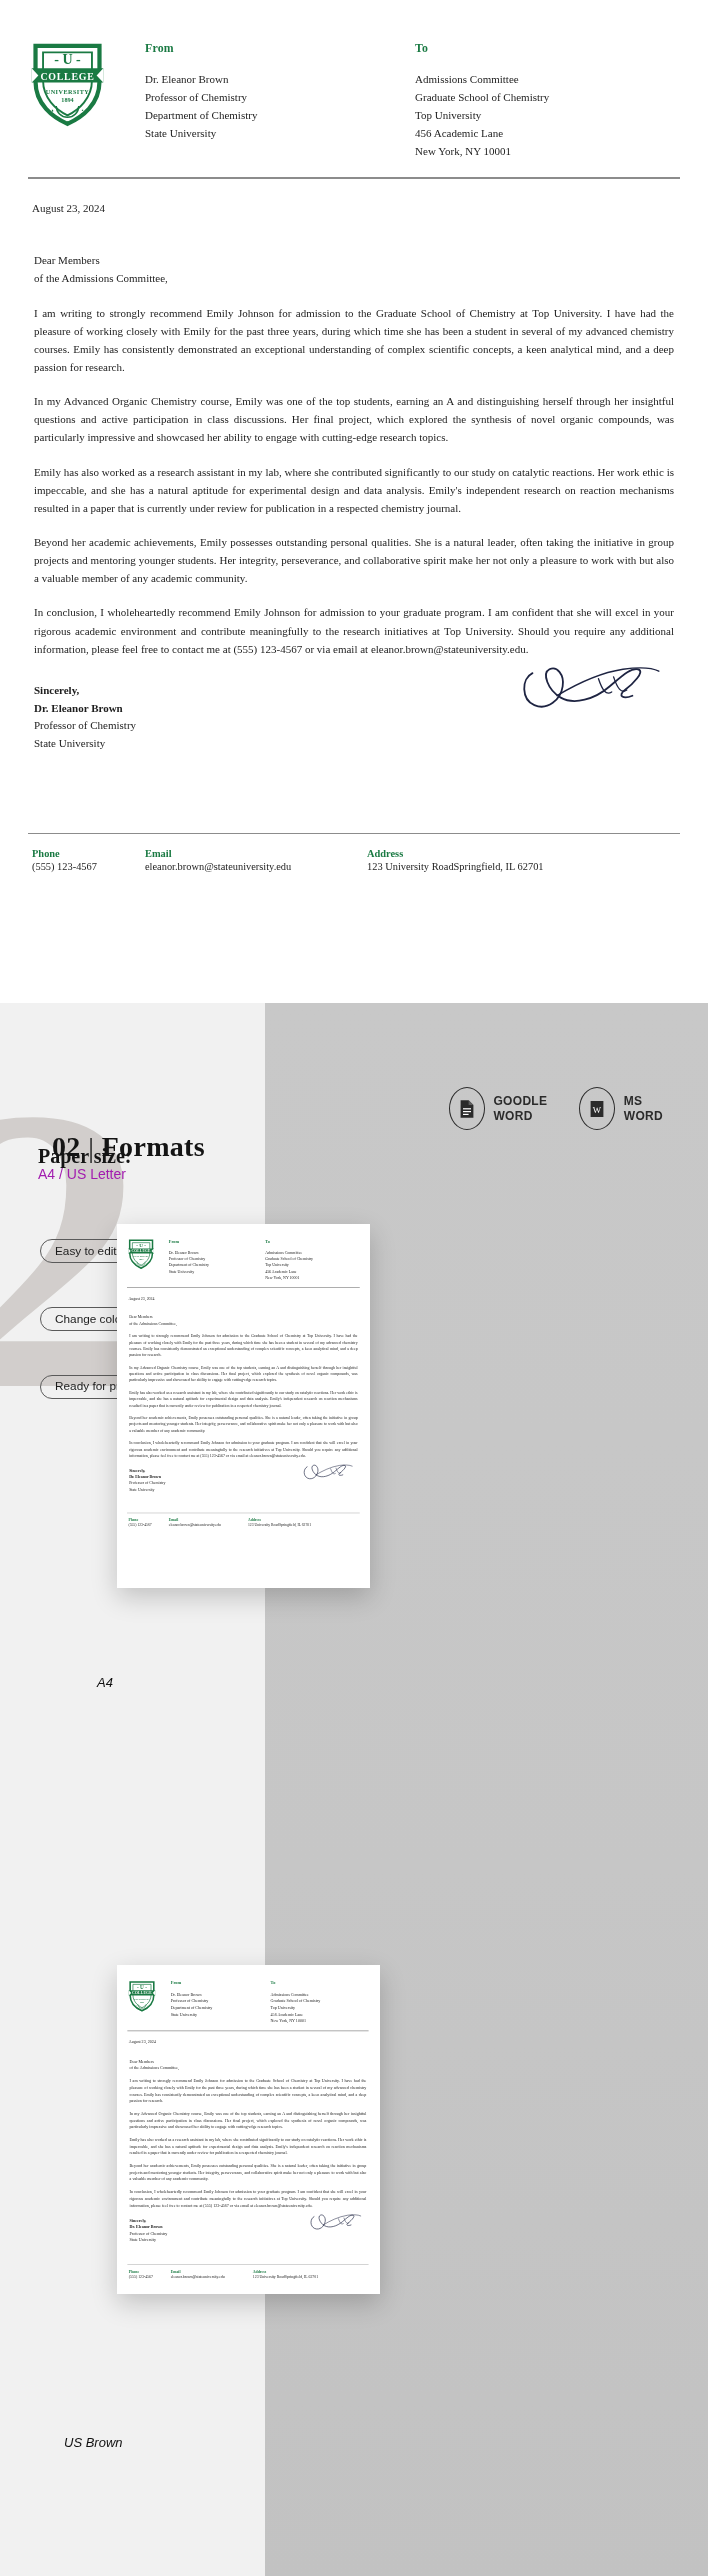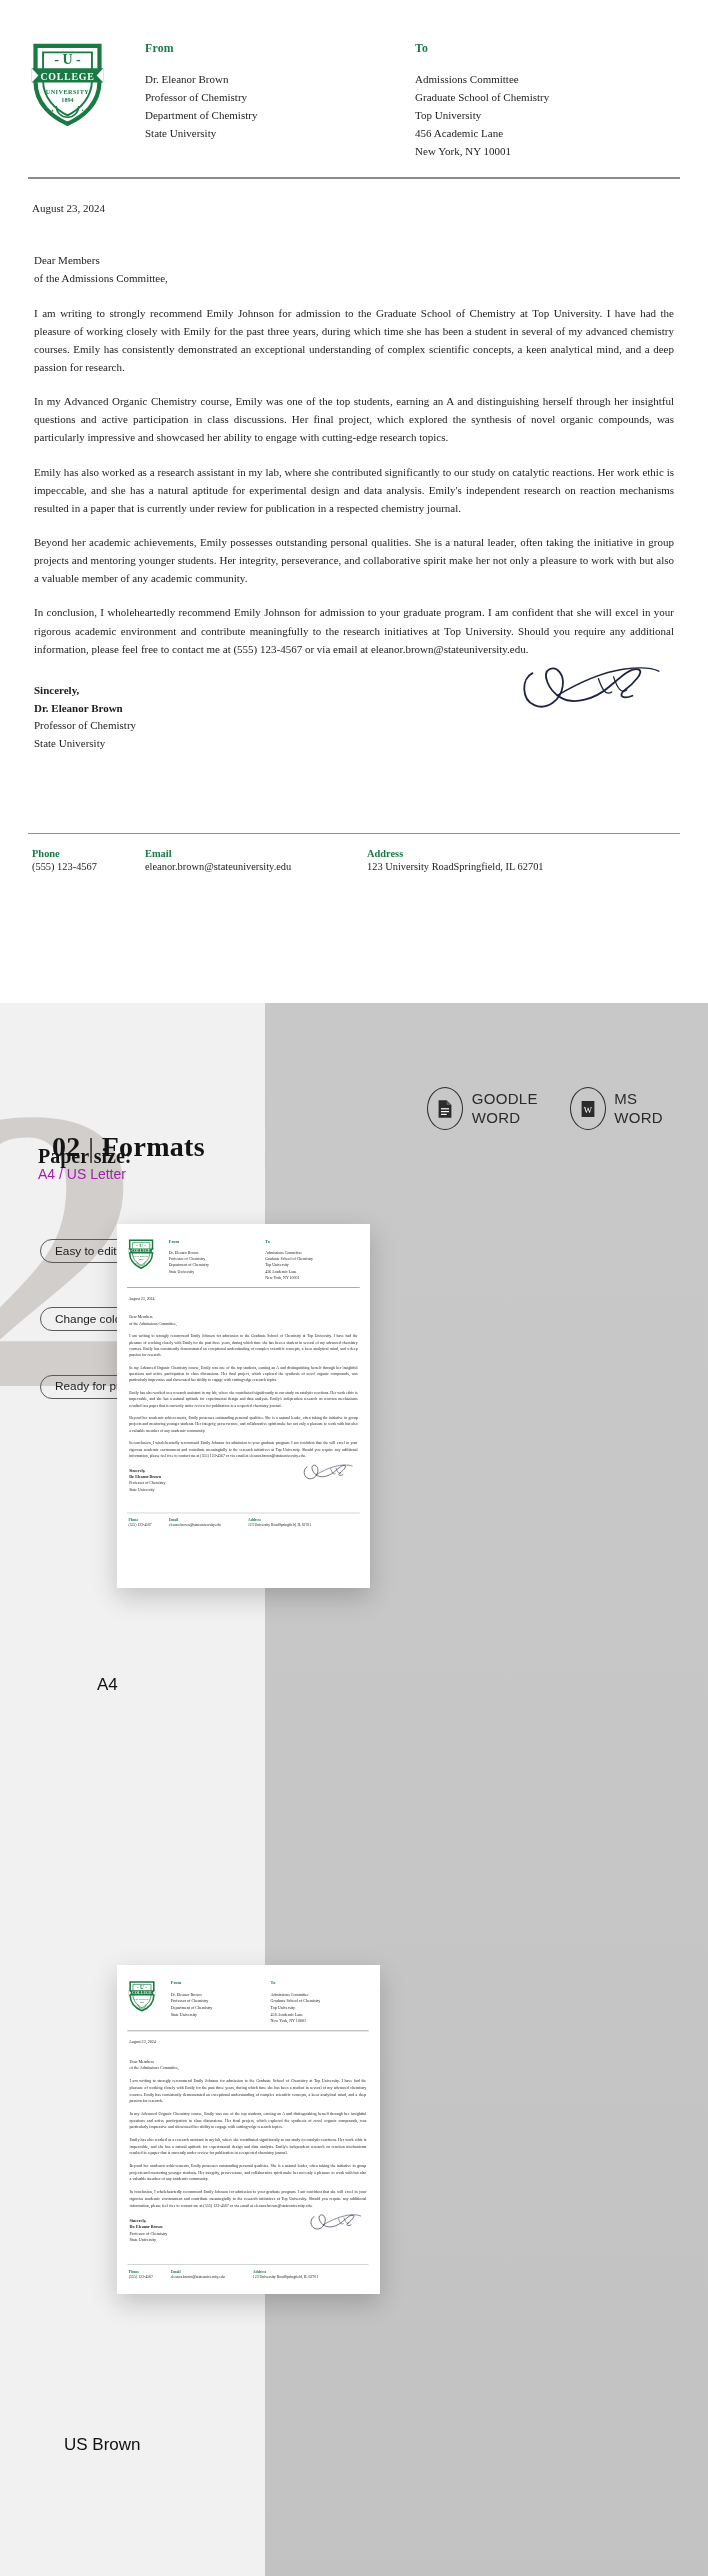--- a/index.html
+++ b/index.html
@@ -86,22 +86,22 @@
     margin:0 7.6px; transform:translateY(0.9px);
   }
 
   .badges{ position:absolute; right:45px; top:84px; display:flex; gap:32px; align-items:center;}
   .badge{ display:flex; align-items:center; gap:8.5px; }
   .badge-oval{
     width:36px; height:43px; border:1.5px solid #2b2b2b; border-radius:50%;
     display:flex; align-items:center; justify-content:center;
   }
   .badge-text{
-    font-family:"Liberation Sans", sans-serif; font-size:15px;
-    line-height:1.25; color:#2b2b2b; letter-spacing:0.3px;
+    font-family:"Liberation Sans", sans-serif; font-size:12px;
+    line-height:1.25; color:#2b2b2b; letter-spacing:0.3px;font-weight:bold;
   }
 
   .paper-size-h{
     position:absolute; left:38px; top:142px;
     font-family:"Liberation Serif", serif; font-weight:bold;
     font-size:20px; color:#141414;
   }
   .paper-size-v{
     position:absolute; left:38px; top:163px;
     font-family:"Liberation Sans", sans-serif;
@@ -112,21 +112,21 @@
     display:inline-block; border:1.3px solid #5a5a5a; border-radius:38px;
     padding:3.8px 14px 4.7px; margin-bottom:11.3px;
     font-family:"Liberation Sans", sans-serif; font-size:11.8px; color:#1d1d1d;
     background:transparent;
     margin-top:32px;
   }
 
   .size-label{
     position:absolute;
     font-family:"Liberation Sans", sans-serif;
-    font-size:17px; color:#111;
+    font-size:13px; color:#111;font-style:italic;
   }
   .label-a4{ left:97px; top:672px; }
   .label-usl{ left:64px; top:1432px; }
 
   
   .mini-card{
     position:absolute; background:#fff;
     box-shadow:0 9.4px 24.6px rgba(0,0,0,.20);
     overflow:hidden;
   }

